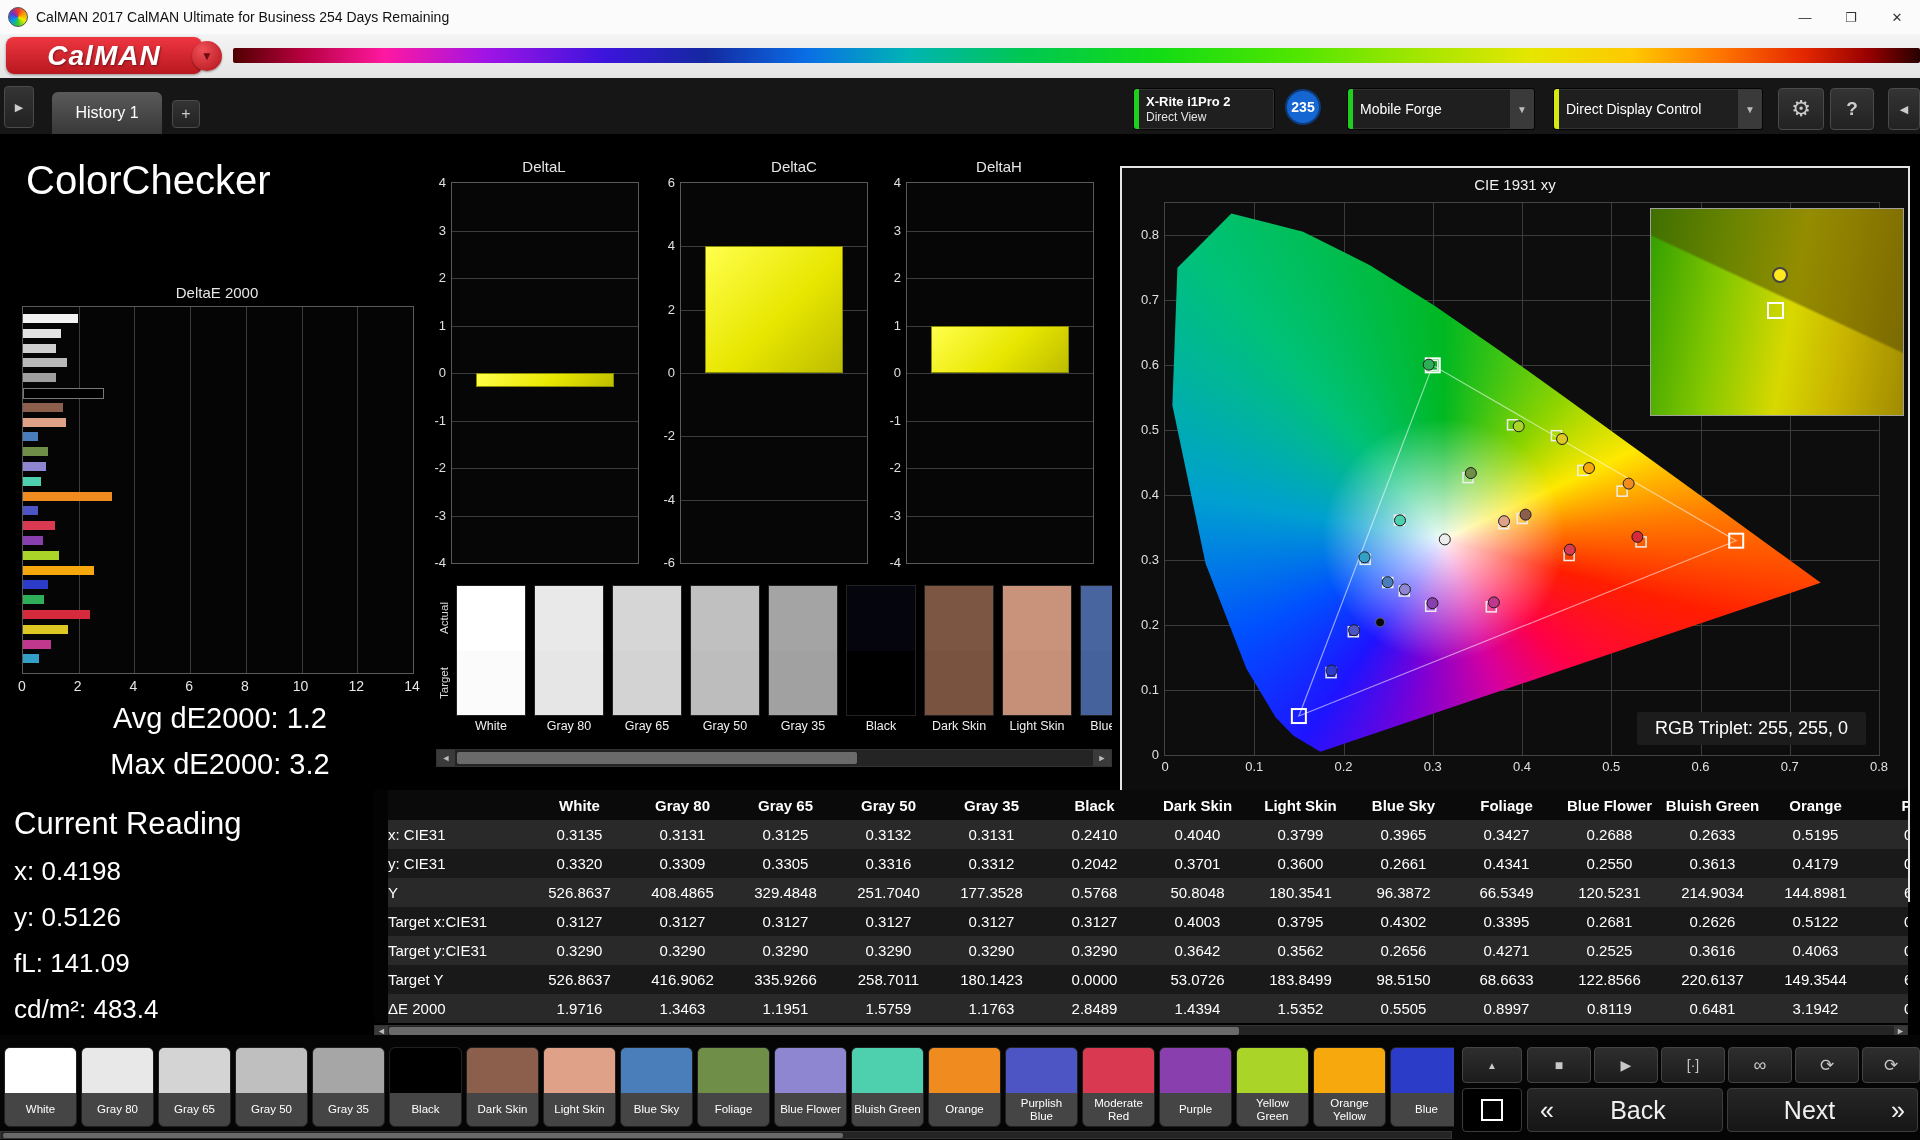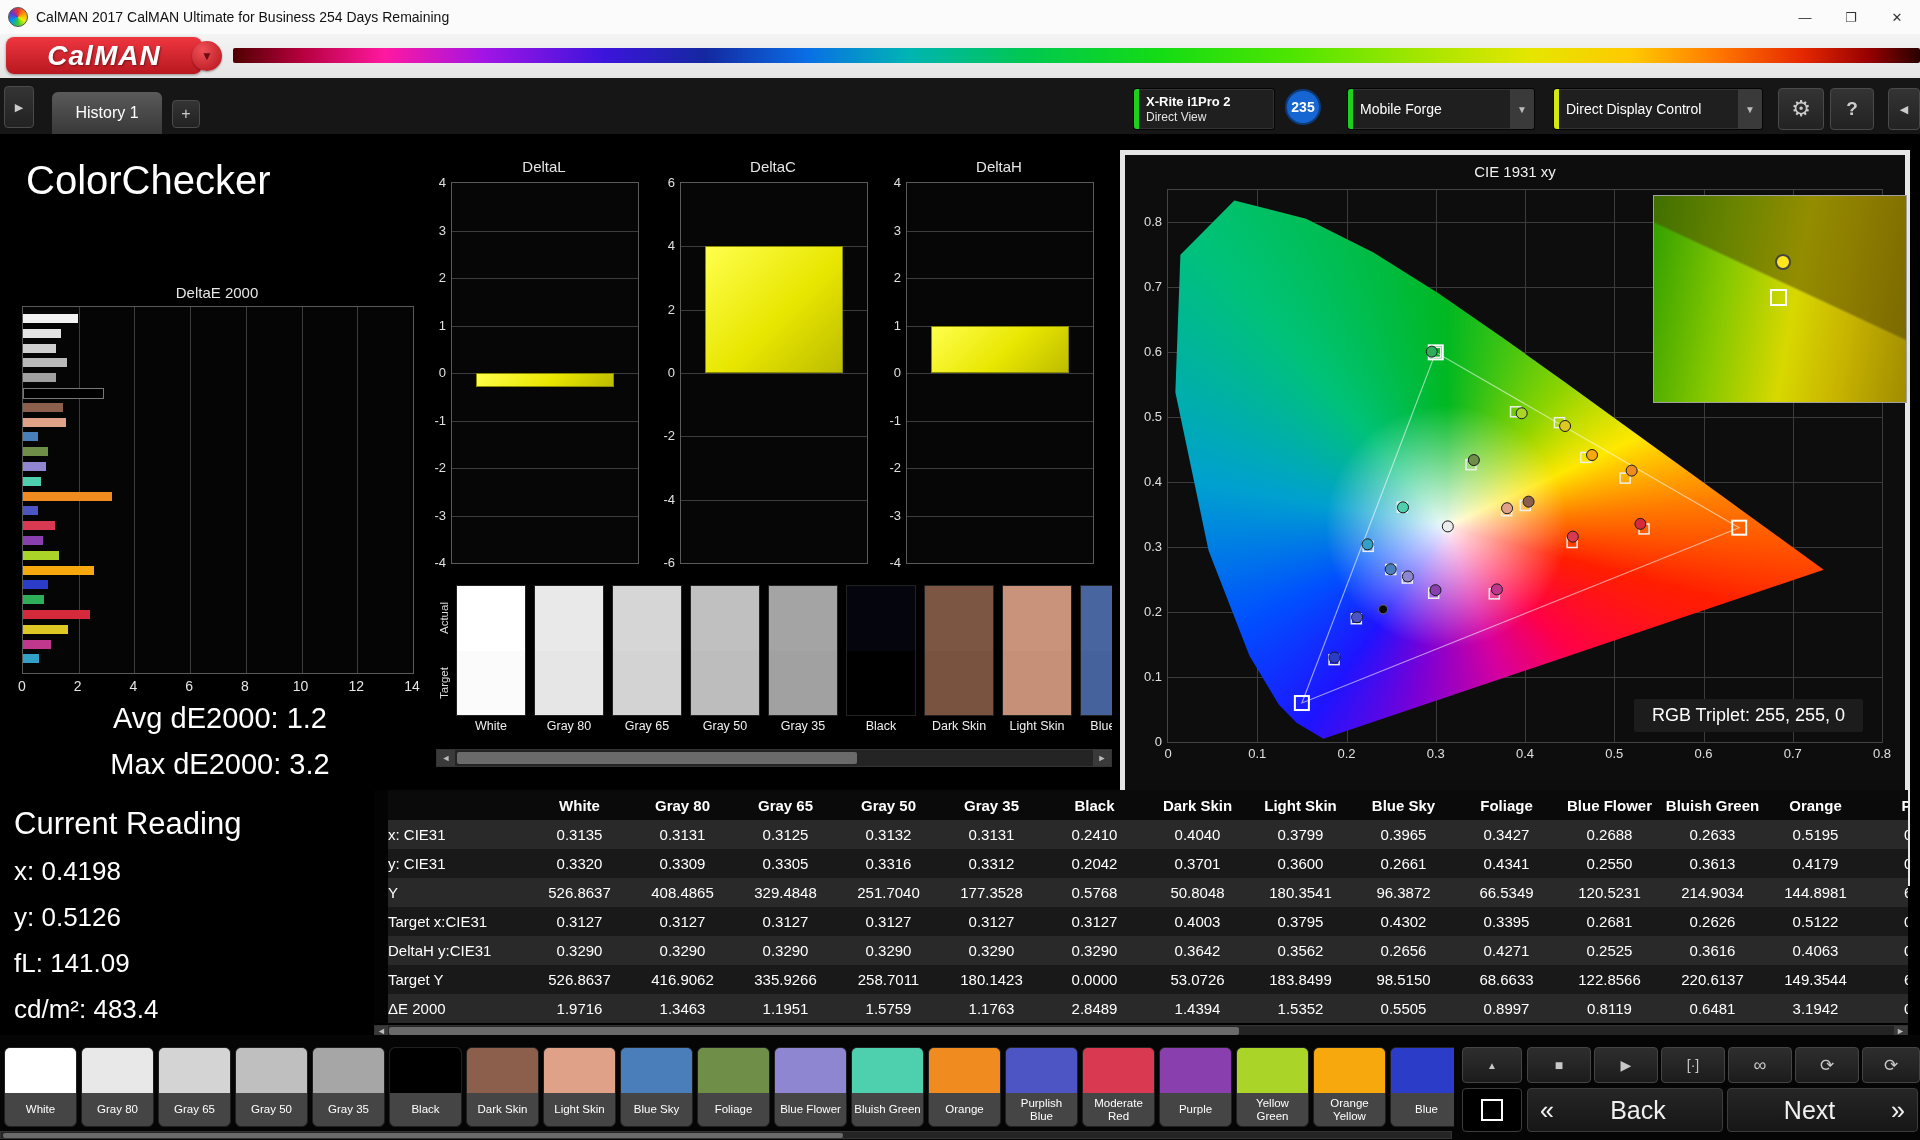--- a/index.html
+++ b/index.html
@@ -81,22 +81,22 @@
   #strip-swatches{position:absolute;left:0;top:0;width:676px;height:170px;}
   .ss{position:absolute;top:10px;width:70px;height:131px;border:1px solid #222;box-sizing:border-box;}
   .ss-half{width:100%;height:50%;}
   .ss-label{position:absolute;top:144px;width:70px;text-align:center;font-size:12.5px;color:#f0f0f0;}
   .hscroll{position:absolute;height:18px;background:#242424;border:1px solid #333;box-sizing:border-box;}
   .hs-arrow{position:absolute;top:0;width:18px;height:100%;background:#3a3a3a;display:flex;
             align-items:center;justify-content:center;color:#bbb;font-size:9px;}
   .hs-thumb{position:absolute;top:2px;height:12px;background:#6a6a6a;border-radius:2px;}
 
   
-  #cie-panel{position:absolute;left:1120px;top:150px;width:790px;height:736px;background:#0d0d0d;
-             border:5px solid #e5e5e5;box-sizing:border-box;}
+  #cie-panel{position:absolute;left:1120px;top:166px;width:790px;height:736px;background:#0d0d0d;
+             border:2px solid #e5e5e5;box-sizing:border-box;}
   .cie-title{position:absolute;left:0;top:8px;width:100%;text-align:center;font-size:15px;color:#f0f0f0;}
   #cie-plot{position:absolute;left:42px;top:34px;width:714px;height:552px;border:1px solid #444;}
   #cie-horseshoe{position:absolute;inset:0;
     background:
       radial-gradient(circle at 39% 61%, rgba(255,255,255,.95), rgba(255,255,255,0) 22%),
       conic-gradient(from 0deg at 39% 61%, #00b822, #8fd400 40deg, #ffe800 65deg, #ff7a00 85deg,
         #ff1e00 105deg, #ff0048 135deg, #d6009e 160deg, #7a00d6 190deg, #1e14ff 215deg,
         #0050ff 245deg, #00a0d0 280deg, #00c278 320deg, #00b822 360deg);
     clip-path:polygon(21.76% 99.41%,18% 96.51%,15.51% 93.2%,11.41% 84.39%,5.68% 65.29%,
       1.03% 36.66%,1.74% 11.74%,9.29% 1.91%,19.34% 5.19%,28.7% 11.26%,37.7% 18.55%,
@@ -264,21 +264,21 @@
       <span class="ytick" style="top: 182px;">0</span>
       <div class="hgrid" style="top: 237.5px;"></div>
       <span class="ytick" style="top: 229.5px;">-1</span>
       <div class="hgrid" style="top: 285px;"></div>
       <span class="ytick" style="top: 277px;">-2</span>
       <div class="hgrid" style="top: 332.5px;"></div>
       <span class="ytick" style="top: 324.5px;">-3</span>
       <span class="ytick" style="top: 372px;">-4</span>
       <div class="ybar" style="top: 190px; height: 14.25px;"></div>
     </div>
-  <div class="vchart-title" style="left:680px;width:186px;">DeltaC</div>
+  <div class="vchart-title" style="left:701px;width:186px;">DeltaC</div>
   <div class="vplot" id="dc-plot" style="left:680px;">
       <span class="ytick" style="top: -8px;">6</span>
       <div class="hgrid" style="top: 63.3333px;"></div>
       <span class="ytick" style="top: 55.3333px;">4</span>
       <div class="hgrid" style="top: 126.667px;"></div>
       <span class="ytick" style="top: 118.667px;">2</span>
       <div class="hgrid" style="top: 190px;"></div>
       <span class="ytick" style="top: 182px;">0</span>
       <div class="hgrid" style="top: 253.333px;"></div>
       <span class="ytick" style="top: 245.333px;">-2</span>
@@ -543,21 +543,21 @@
         <div class="tcell">0.3795</div>
         <div class="tcell">0.4302</div>
         <div class="tcell">0.3395</div>
         <div class="tcell">0.2681</div>
         <div class="tcell">0.2626</div>
         <div class="tcell">0.5122</div>
         <div class="tcell">0.21</div>
       </div>
       <div class="trow even">
         <div class="tgut"></div>
-        <div class="tlabel">DeltaH y:CIE31</div>
+        <div class="tlabel">Target y:CIE31</div>
         <div class="tcell">0.3290</div>
         <div class="tcell">0.3290</div>
         <div class="tcell">0.3290</div>
         <div class="tcell">0.3290</div>
         <div class="tcell">0.3290</div>
         <div class="tcell">0.3290</div>
         <div class="tcell">0.3642</div>
         <div class="tcell">0.3562</div>
         <div class="tcell">0.2656</div>
         <div class="tcell">0.4271</div>

